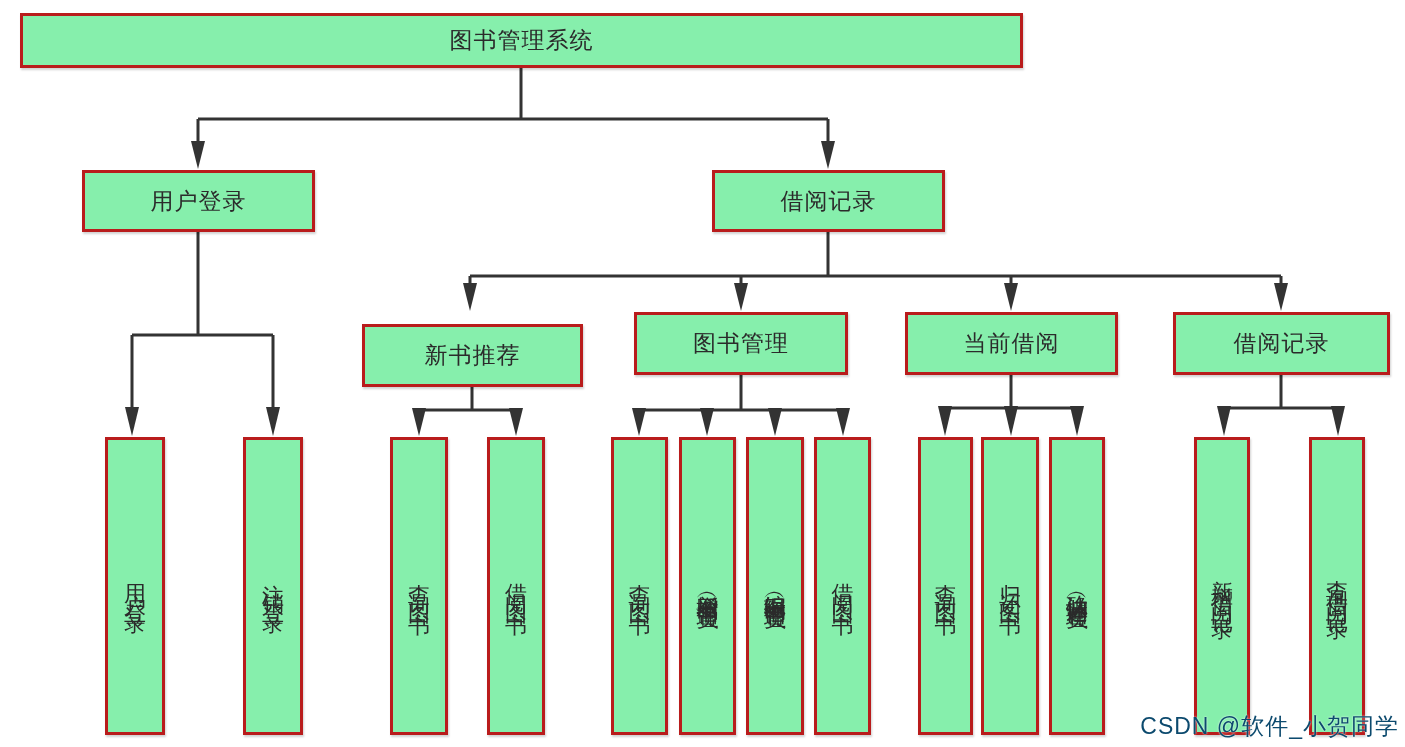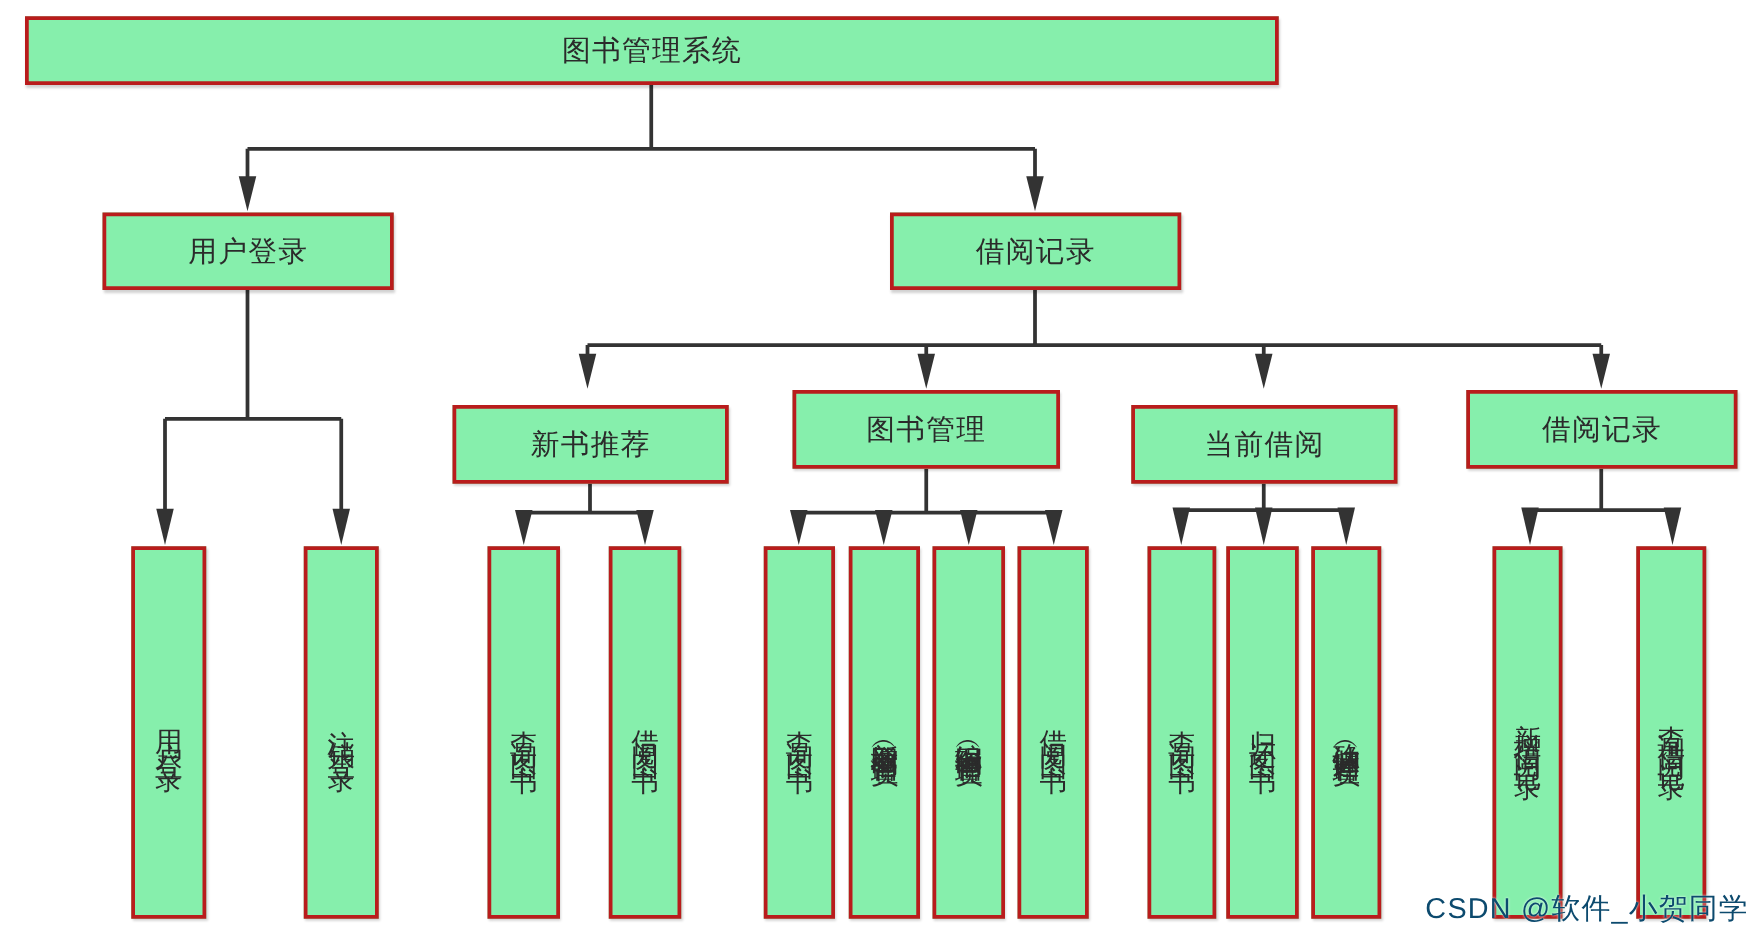--- a/index.html
+++ b/index.html
@@ -50,21 +50,21 @@
     letter-spacing: 1px;
     text-shadow: 0 0 2px #ffffff;
     white-space: nowrap;
   }
   
   #node-root            { left: 20px;   top: 13px;  width: 1003px; height: 55px; }
   #node-user-login      { left: 82px;   top: 170px; width: 233px;  height: 62px; }
   #node-book-management { left: 712px;  top: 170px; width: 233px;  height: 62px; }
   #node-new-book        { left: 362px;  top: 312px; width: 221px;  height: 63px; margin-top: 12px; }
   #node-book-borrow     { left: 634px;  top: 312px; width: 214px;  height: 63px; }
-  #node-current-borrow  { left: 905px;  top: 324px; width: 213px;  height: 63px; }
+  #node-current-borrow  { left: 905px;  top: 312px; width: 213px;  height: 63px; }
   #node-borrow-records  { left: 1173px; top: 312px; width: 217px;  height: 63px; }
   .leaf { top: 437px; height: 298px; }
   #leaf-ul-1 { left: 105px;  width: 60px; }
   #leaf-ul-2 { left: 243px;  width: 60px; }
   #leaf-nr-1 { left: 390px;  width: 58px; }
   #leaf-nr-2 { left: 487px;  width: 58px; }
   #leaf-bb-1 { left: 611px;  width: 57px; }
   #leaf-bb-2 { left: 679px;  width: 57px; }
   #leaf-bb-3 { left: 746px;  width: 58px; }
   #leaf-bb-4 { left: 814px;  width: 57px; }

